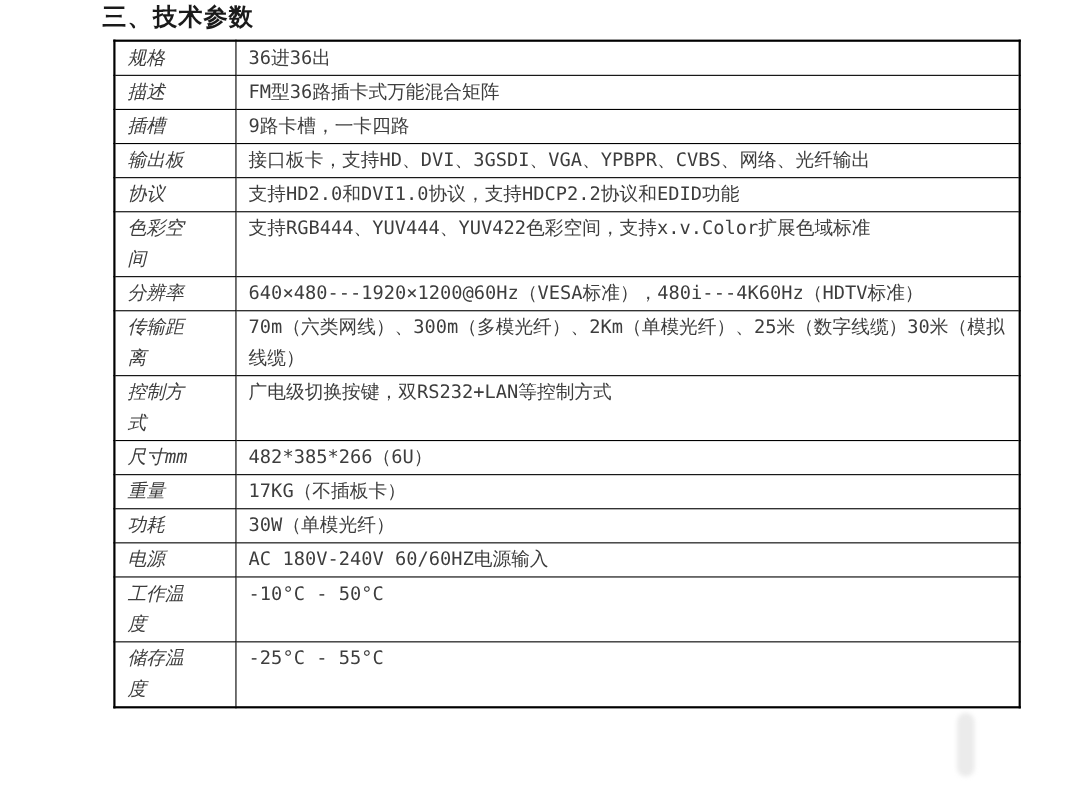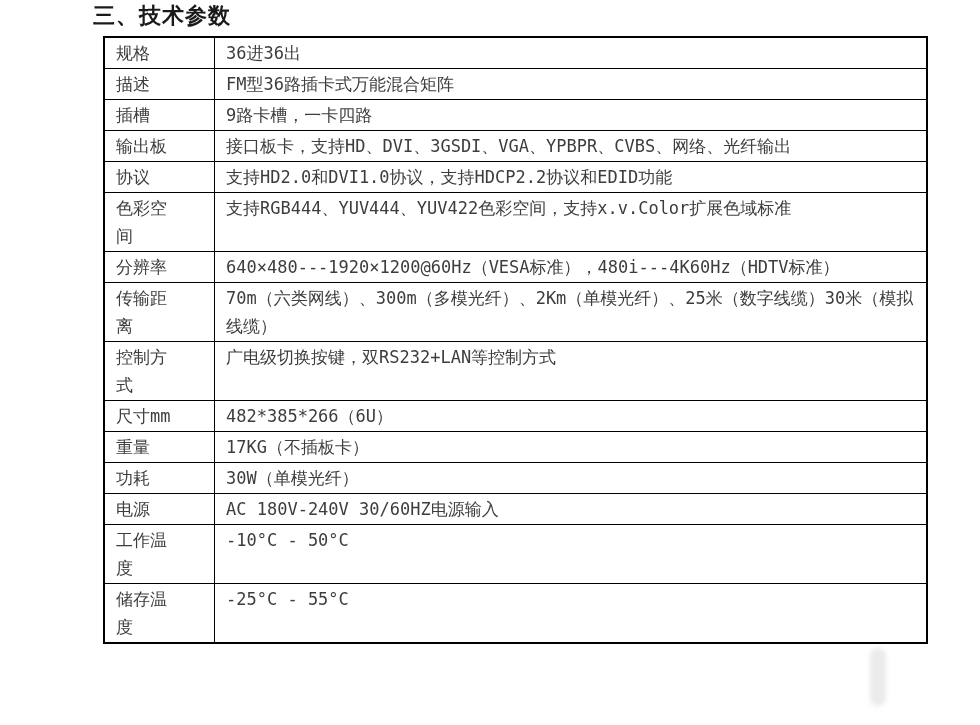--- a/index.html
+++ b/index.html
@@ -39,20 +39,21 @@
     line-height: 28px;
     color: #3d3d3d;
     padding: 1px 8px 1px 11px;
     overflow: hidden;
   }
   td.label-cell { width: 90px; }
   .label-text {
     display: inline-block;
     width: 3.35em;
     word-break: break-all;
+    font-style: italic;
   }
   td.value-cell { width: 692px; }
   .watermark {
     position: absolute;
     left: 870px; top: 648px;
     width: 16px; height: 58px;
     background: rgba(190, 190, 190, 0.30);
     border-radius: 8px;
     filter: blur(2px);
   }
@@ -108,21 +109,21 @@
       <tr>
         <td class="label-cell"><span class="label-text">重量</span></td>
         <td class="value-cell"><span>17KG（不插板卡）</span></td>
       </tr>
       <tr>
         <td class="label-cell"><span class="label-text">功耗</span></td>
         <td class="value-cell"><span>30W（单模光纤）</span></td>
       </tr>
       <tr>
         <td class="label-cell"><span class="label-text">电源</span></td>
-        <td class="value-cell"><span>AC 180V-240V 30/60HZ电源输入</span></td>
+        <td class="value-cell"><span>AC 180V-240V 60/60HZ电源输入</span></td>
       </tr>
       <tr>
         <td class="label-cell"><span class="label-text">工作温度</span></td>
         <td class="value-cell"><span>-10°C - 50°C</span></td>
       </tr>
       <tr>
         <td class="label-cell"><span class="label-text">储存温度</span></td>
         <td class="value-cell"><span>-25°C - 55°C</span></td>
       </tr>
     </tbody>

